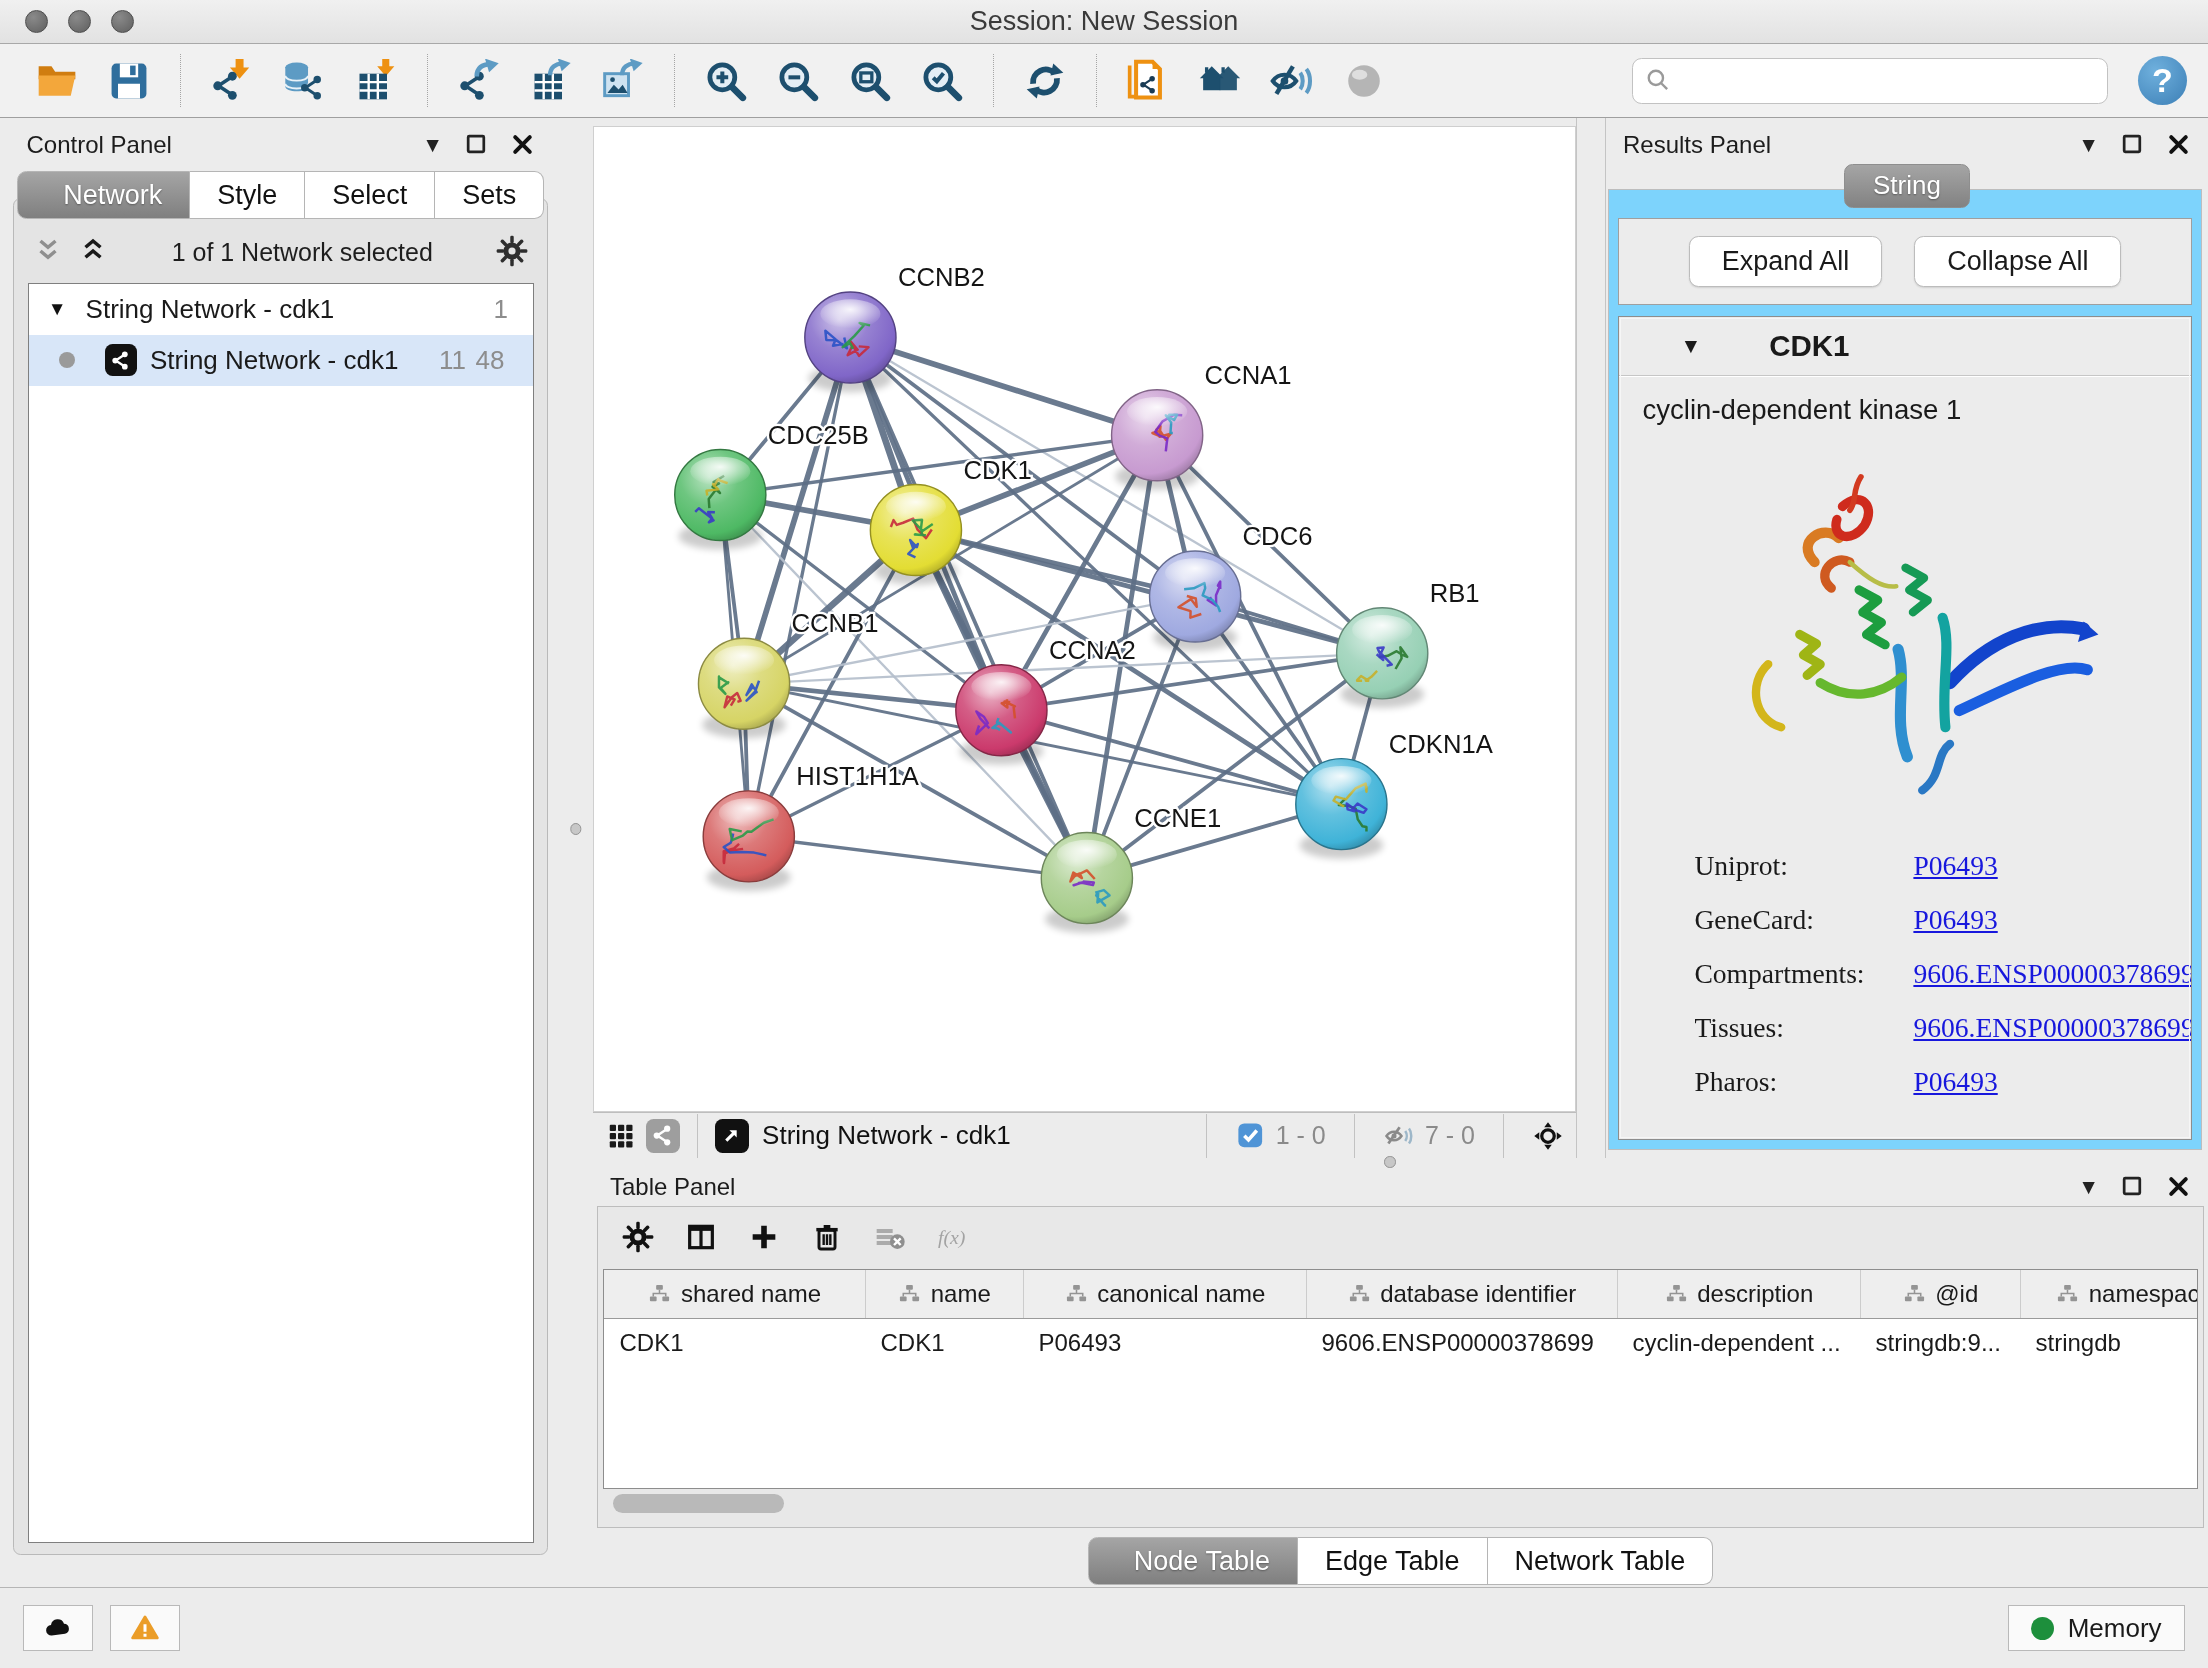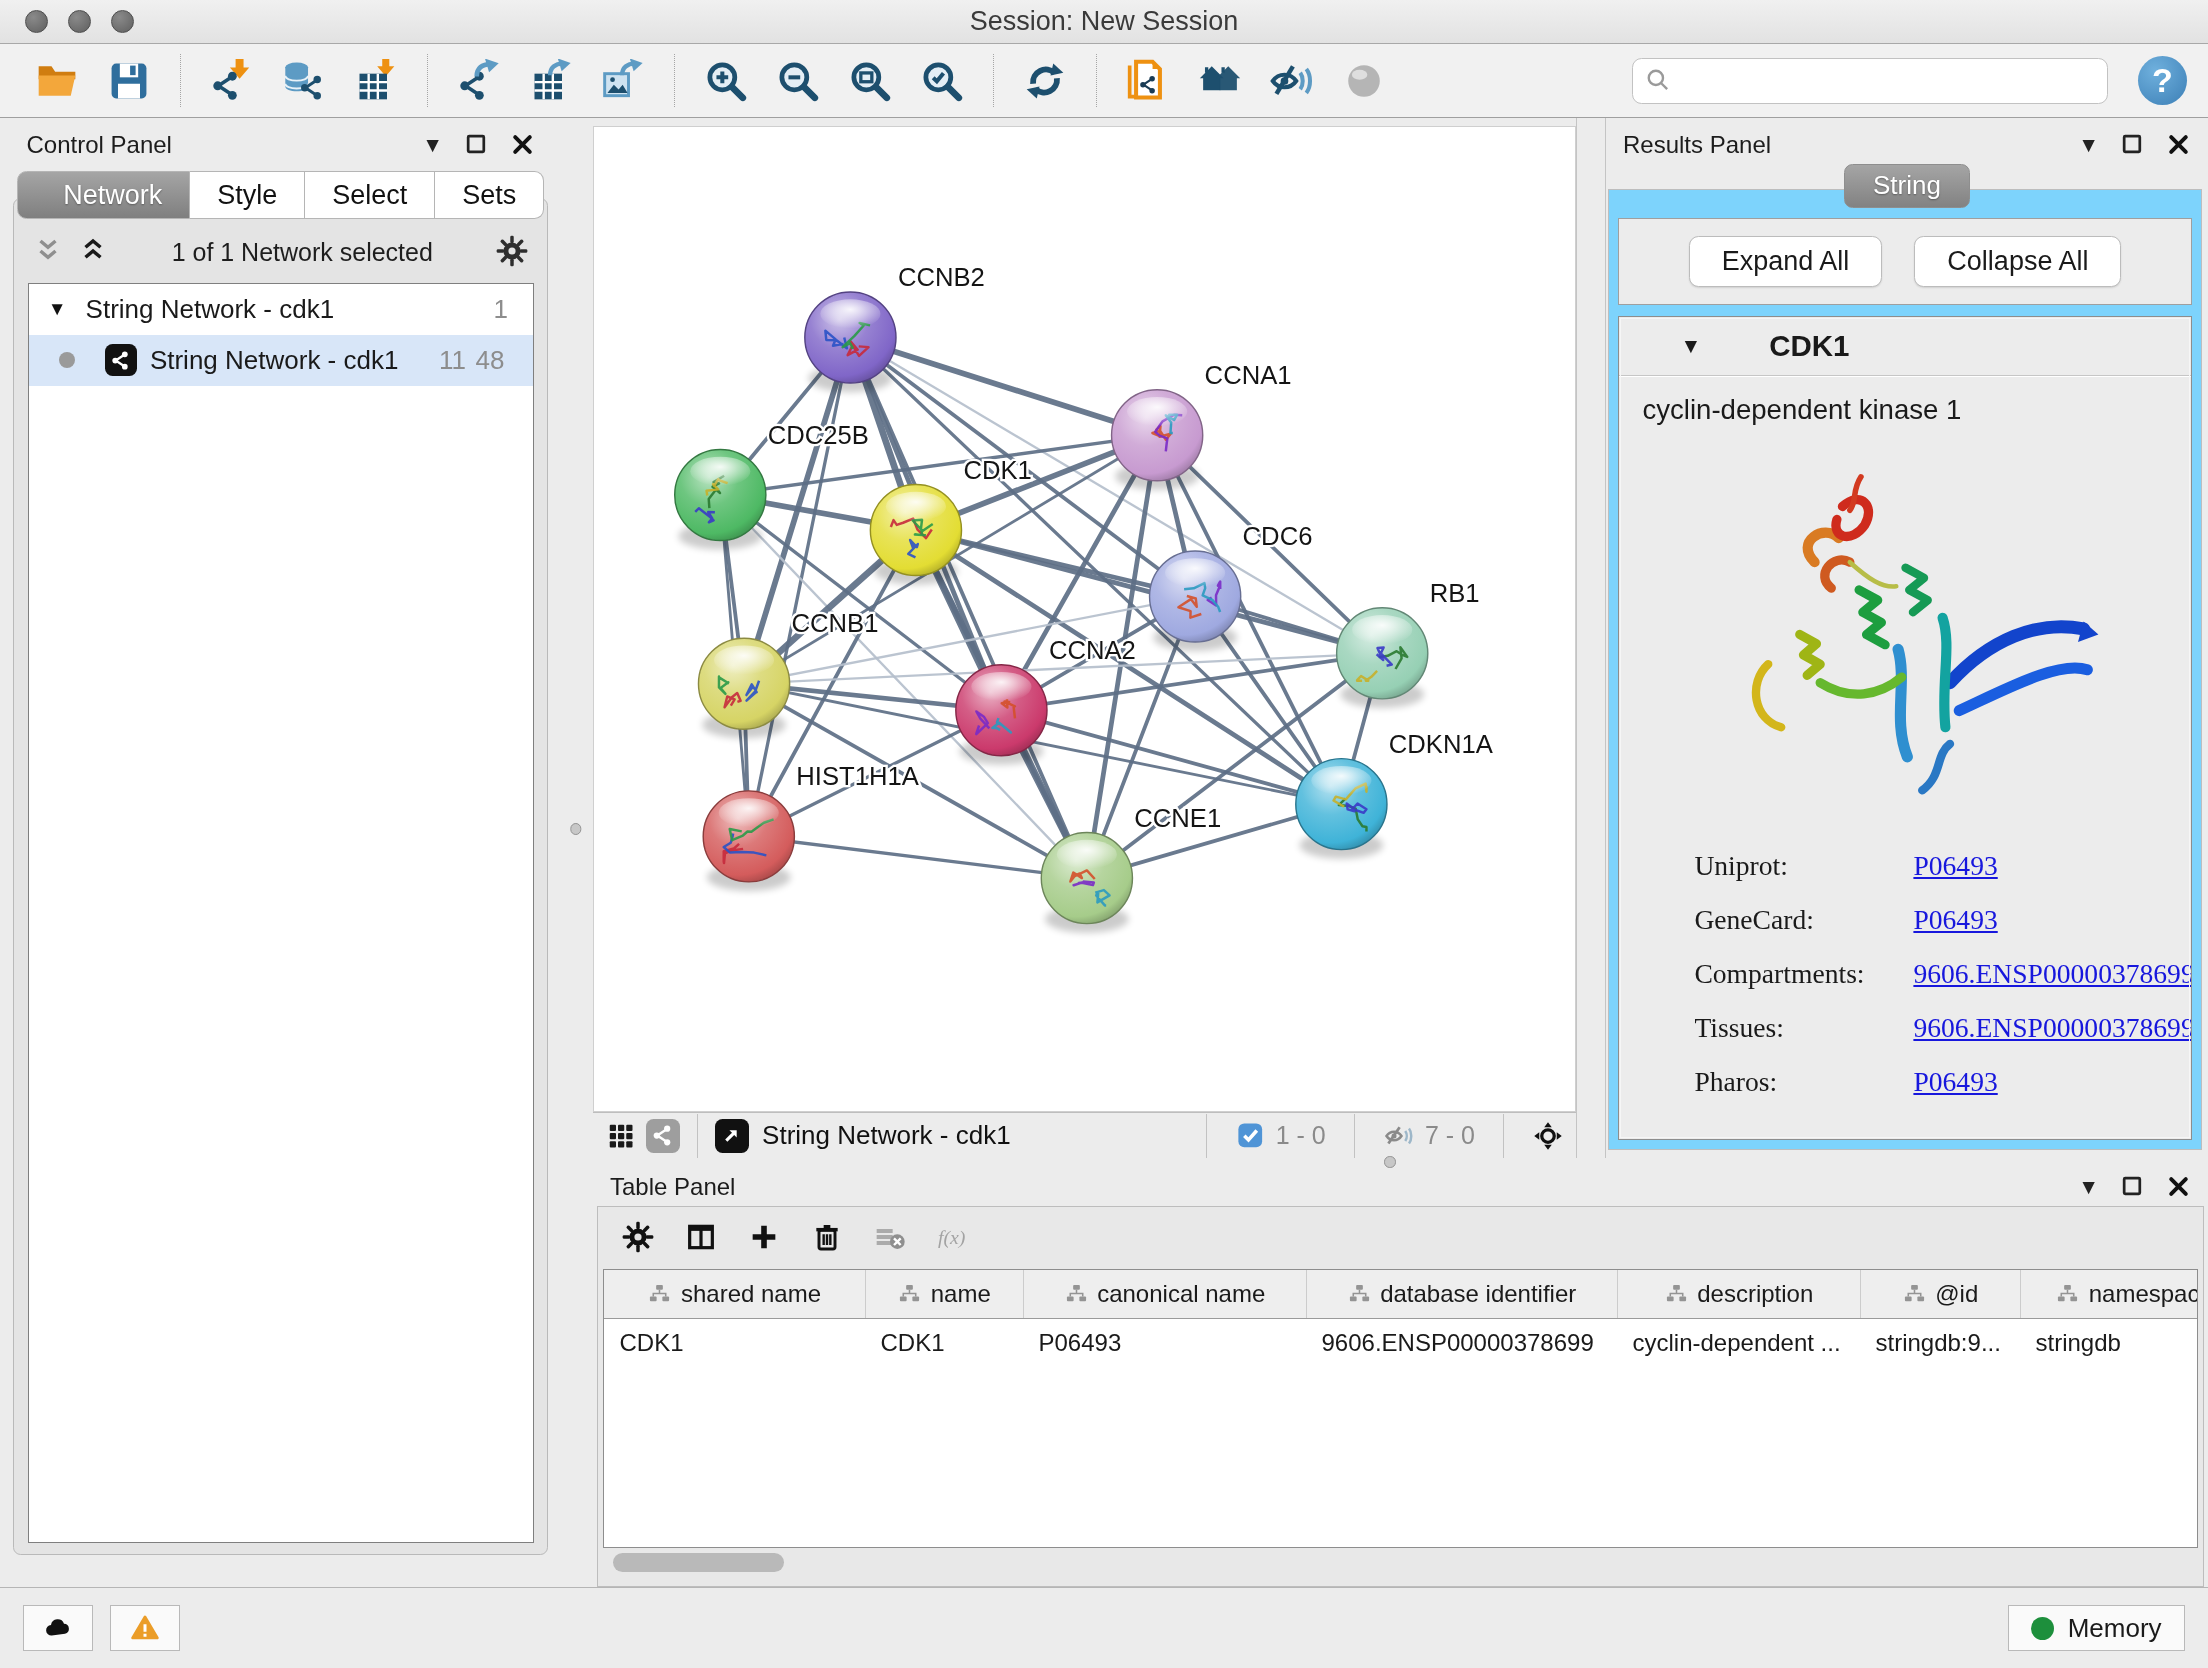--- a/index.html
+++ b/index.html
@@ -949,20 +949,27 @@
                     <td>stringdb:9...</td>
                     <td>stringdb</td>
                   </tr>
                 </tbody>
               </table>
           </div>
           <div class="hscroll">
               <span class="thumb"></span>
             </div>
         </div>
+        <div class="tp-tabs">
+            <span class="seg-row" id="tp-tabs">
+              <span class="seg first active">Node Table</span>
+              <span class="seg">Edge Table</span>
+              <span class="seg last">Network Table</span>
+            </span>
+          </div>
       </div>
     </div>
   </div>
 
   <div class="statusbar">
     <span class="sb-btn">
         <svg viewBox="0 0 24 24">
           <path d="M7 18a4.2 4.2 0 0 1-.6-8.4a5.4 5.4 0 0 1 10.4-1a4 4 0 0 1 .8 7.9z" fill="#111"></path>
         </svg>
       </span>

